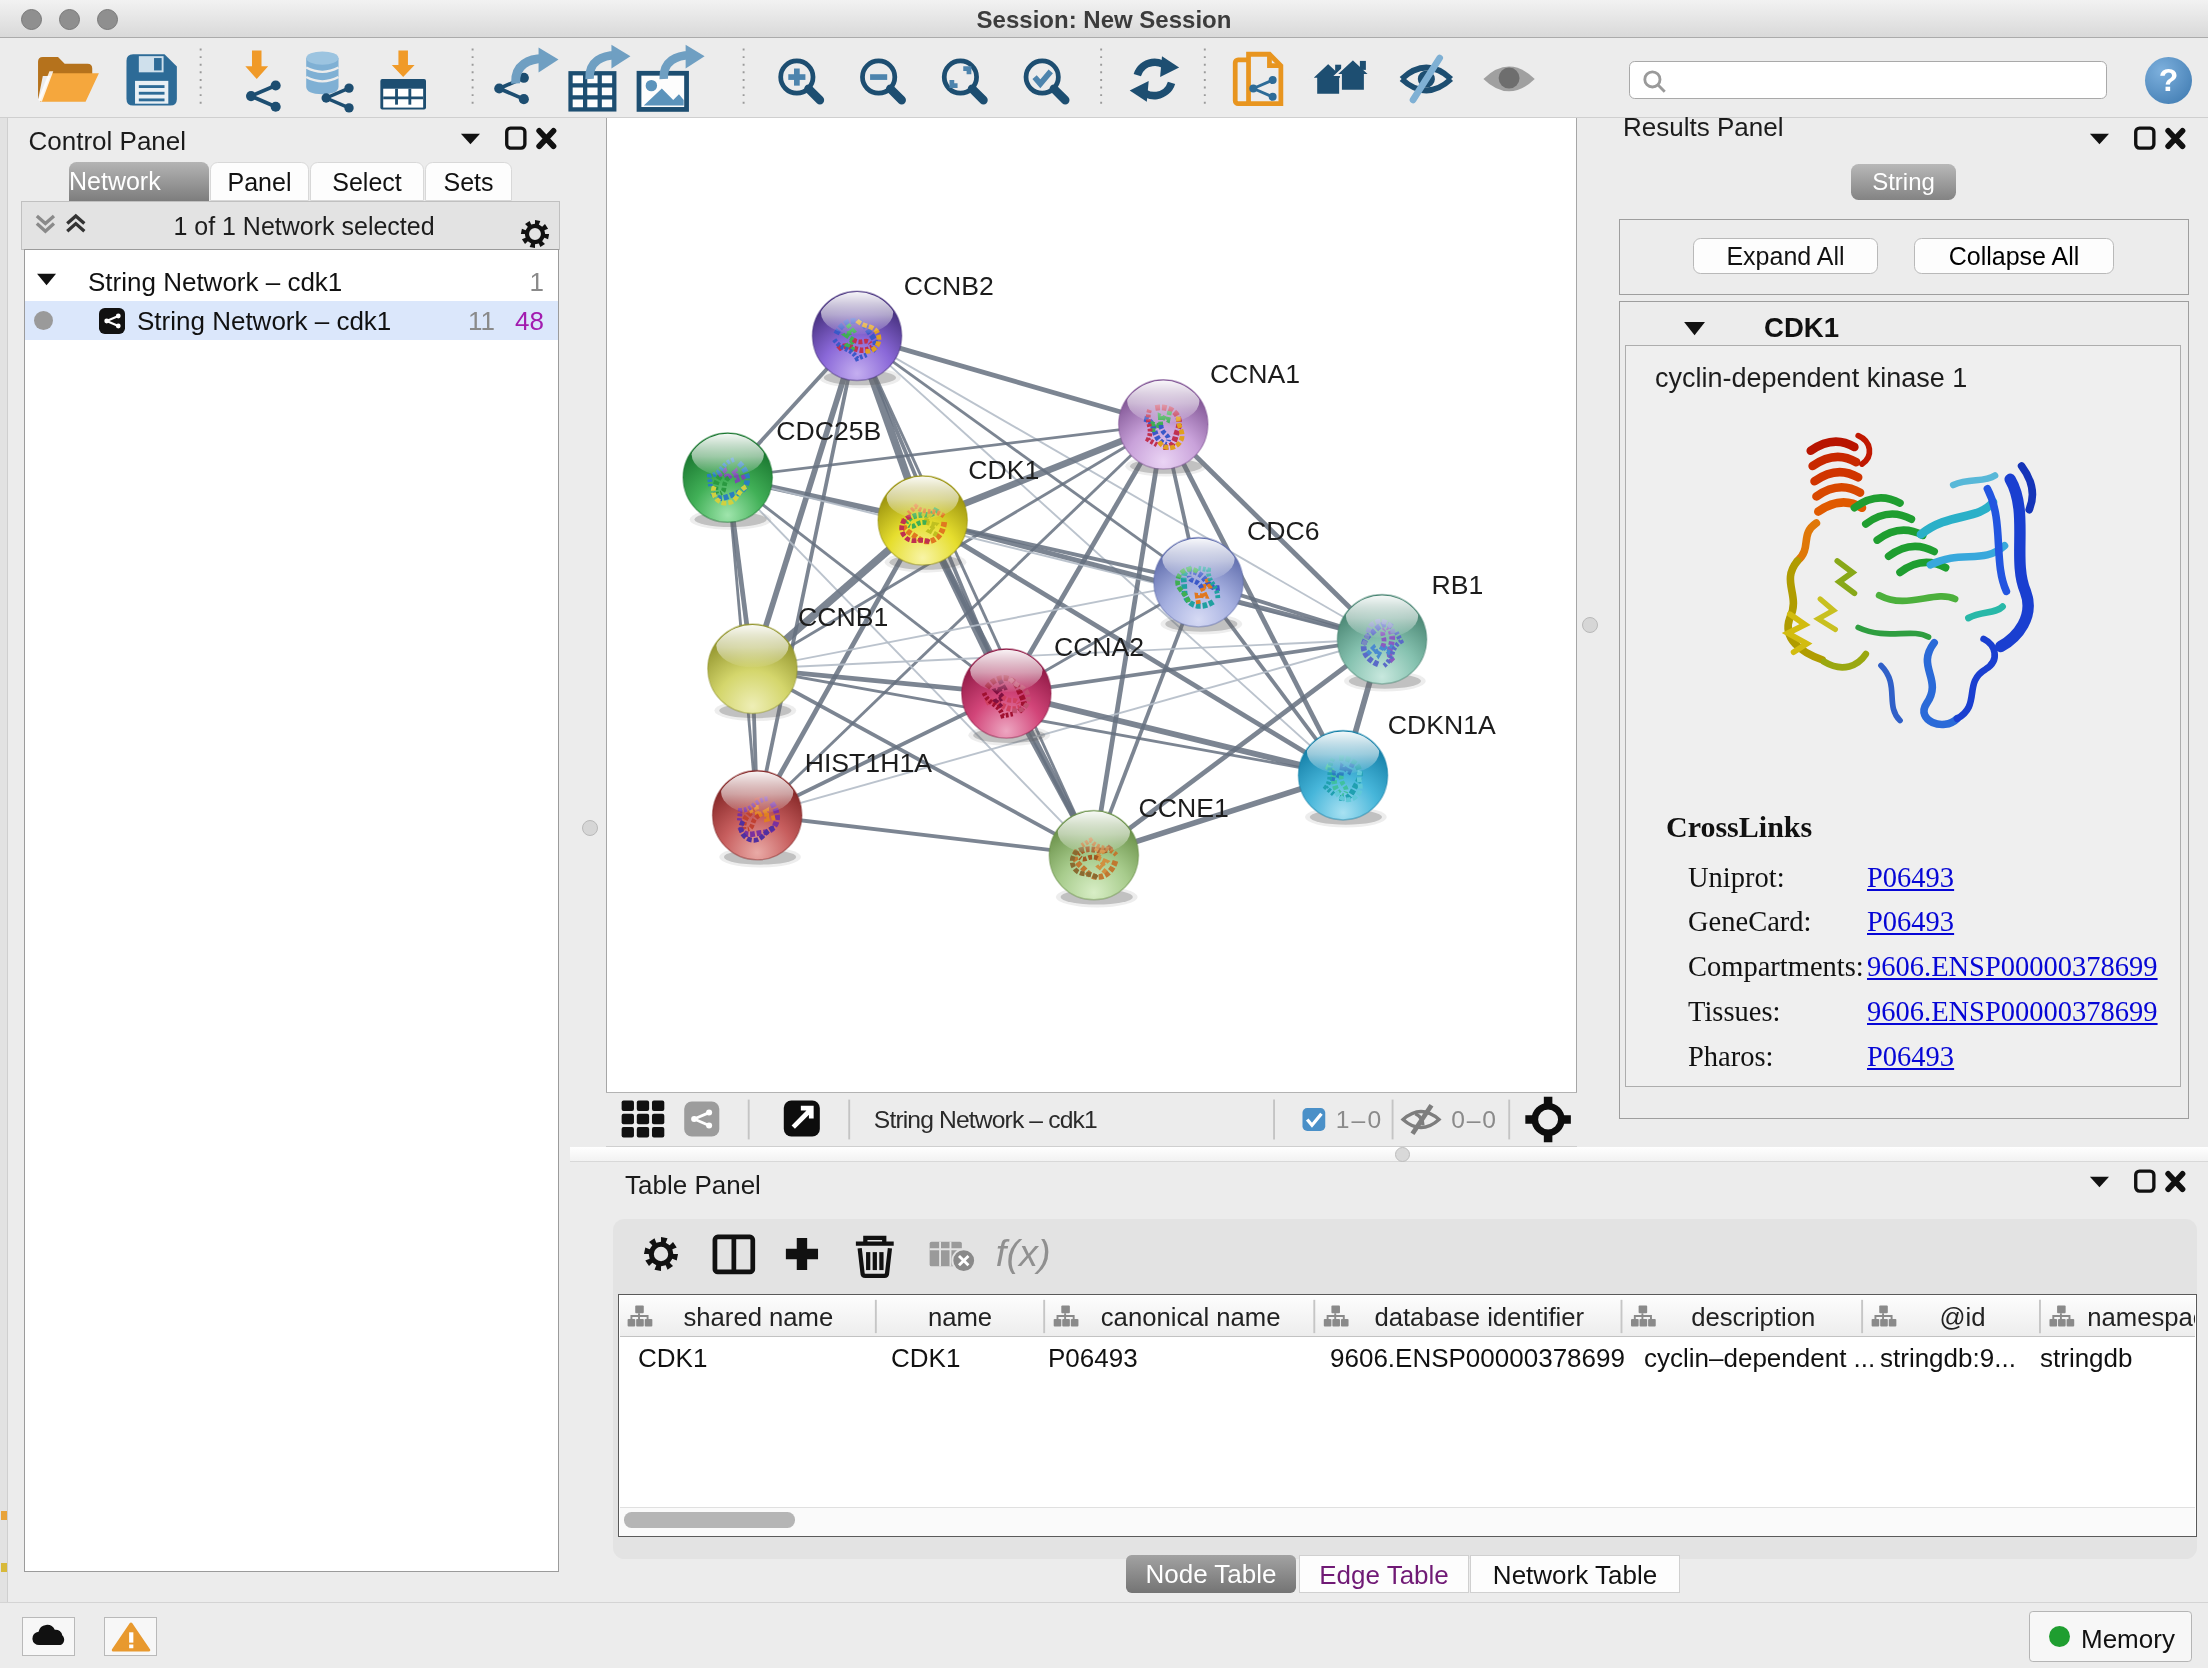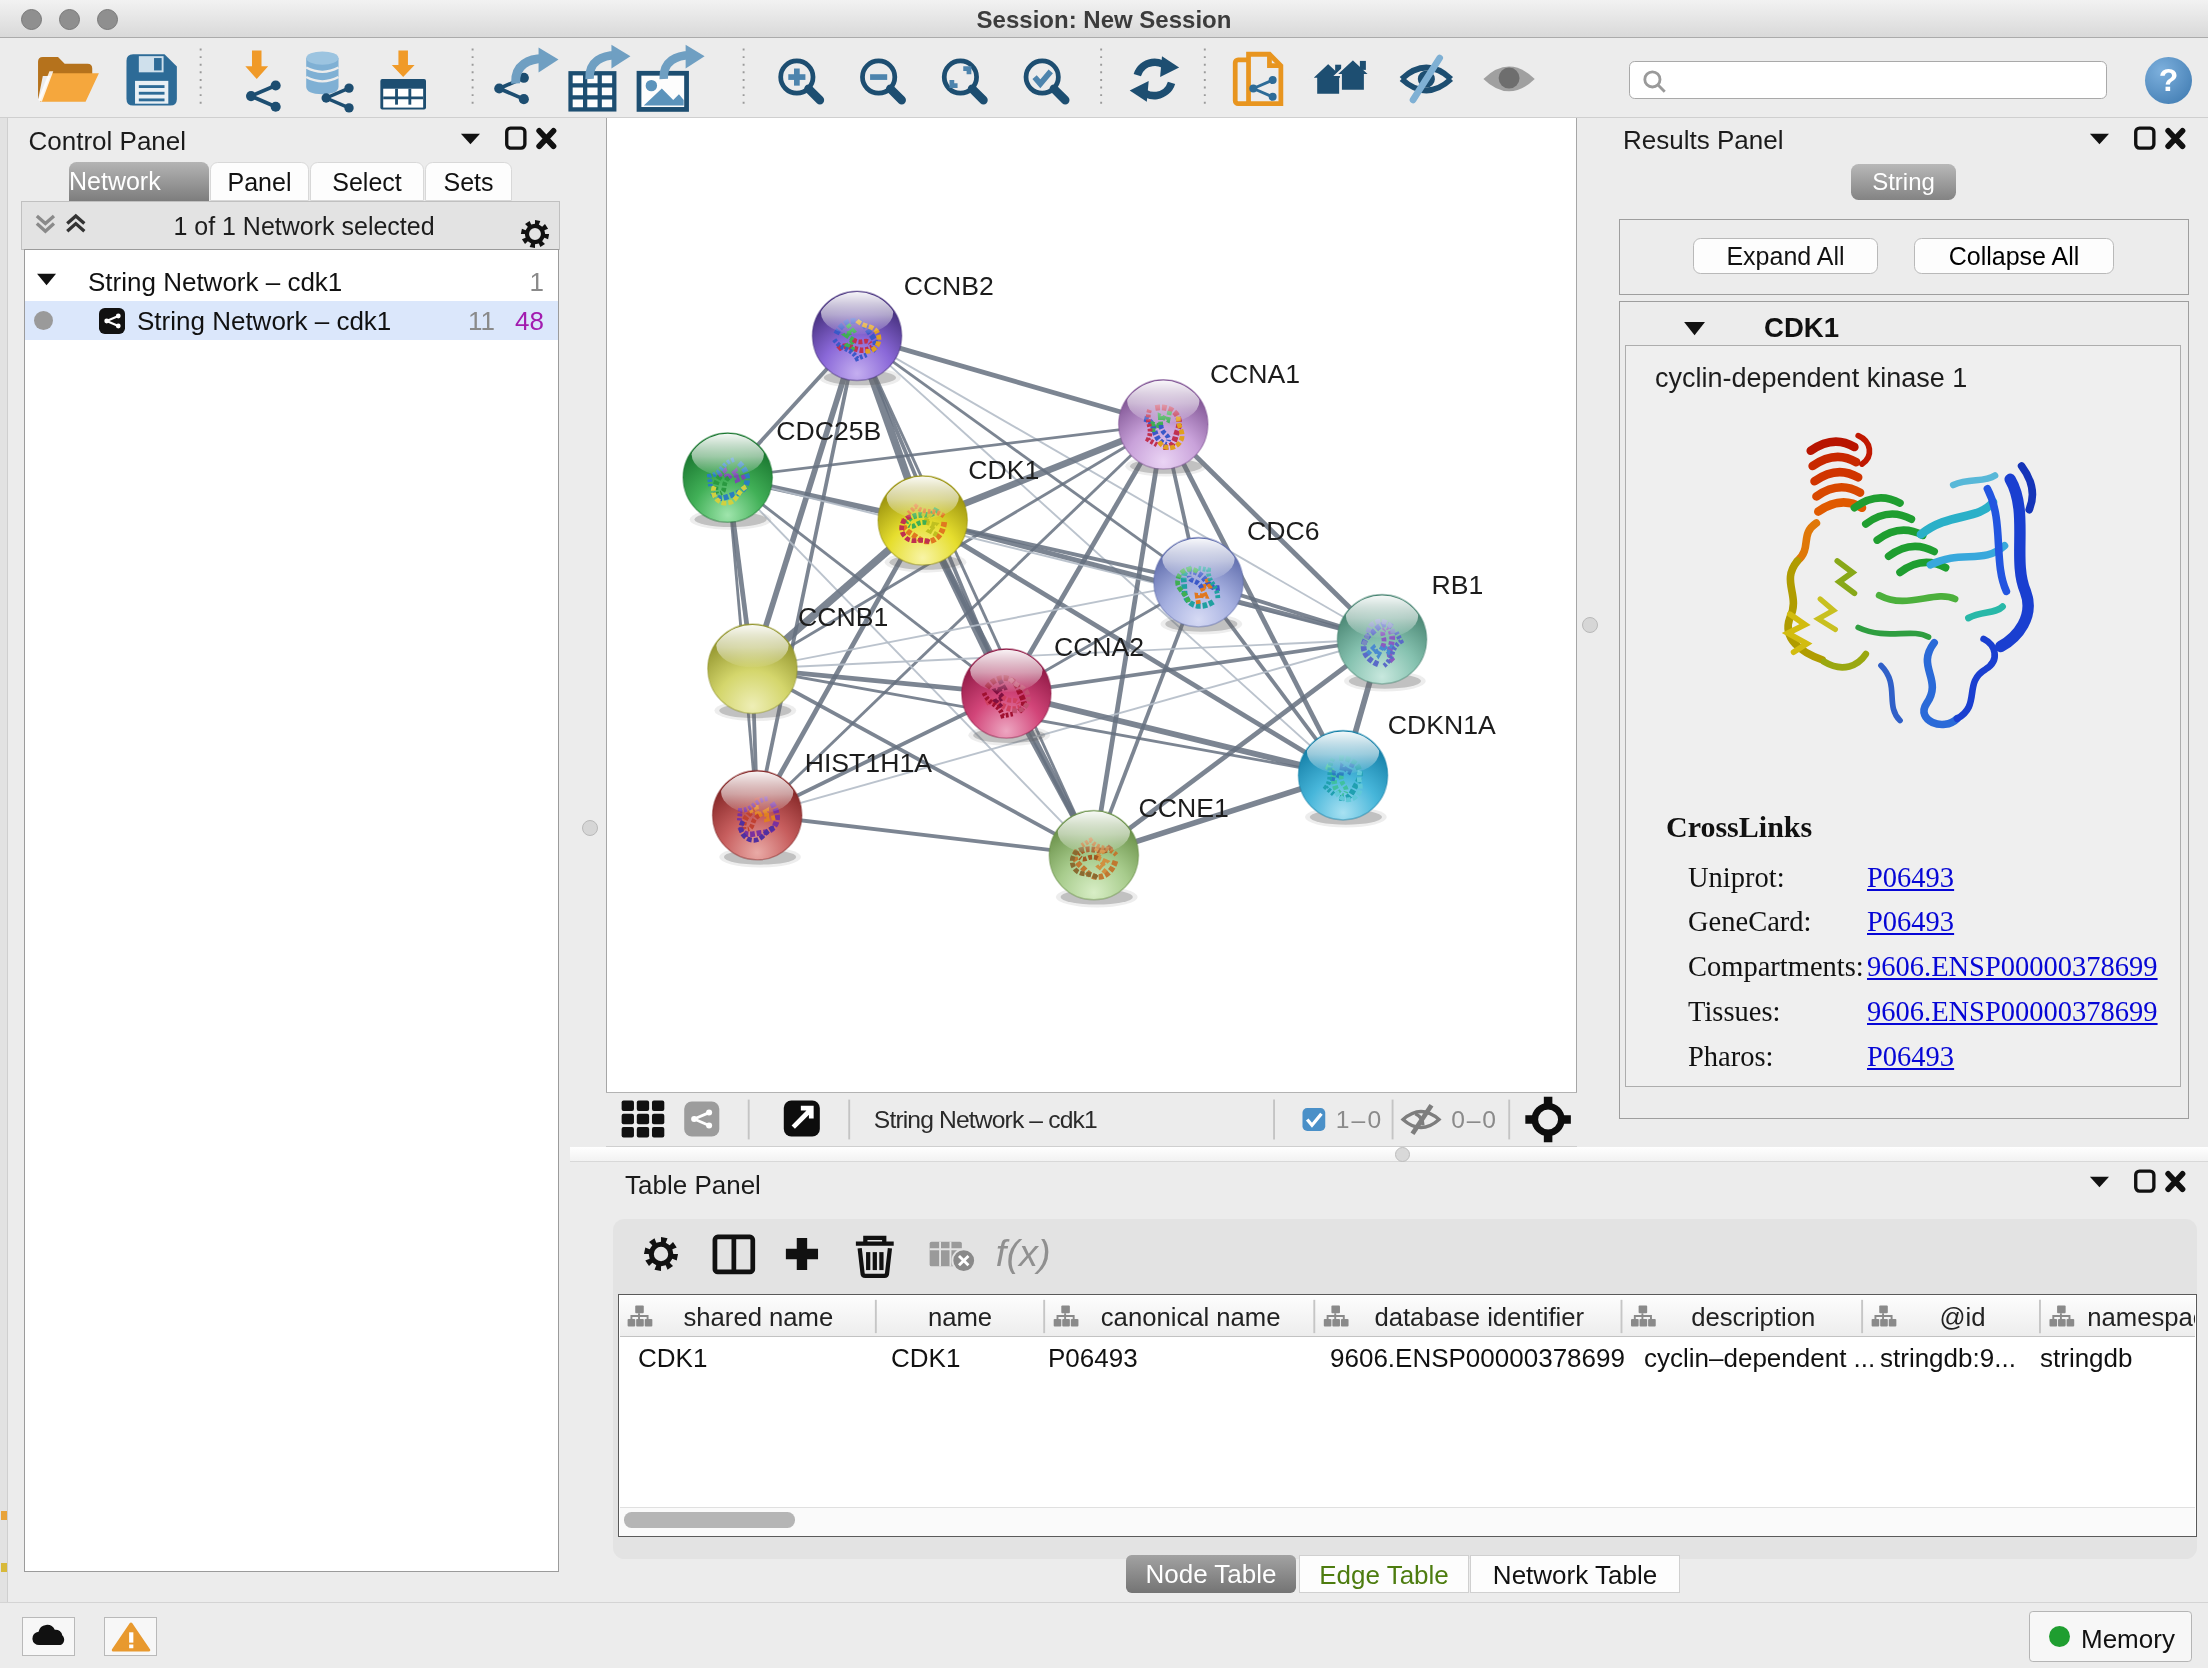--- a/index.html
+++ b/index.html
@@ -586,21 +586,21 @@
       <circle r="14" stroke="#0d0d0d" stroke-width="7" fill="none"></circle>
       <g fill="#0d0d0d">
         <rect x="-4.5" y="-24" width="9" height="13"></rect>
         <rect x="-4.5" y="11" width="9" height="13"></rect>
         <rect x="-24" y="-4.5" width="13" height="9"></rect>
         <rect x="11" y="-4.5" width="13" height="9"></rect>
       </g>
     </g>
   </svg>
 <div class="abs" style="left:1582px;top:617px;width:16px;height:16px;border-radius:50%;background:#d6d6d6;border:1px solid #b9b9b9"></div>
-<div class="abs panel-title" style="left:1623px;top:125px">Results Panel</div>
+<div class="abs panel-title" style="left:1623px;top:112px">Results Panel</div>
 <svg class="abs" style="left:2088px;top:126px" width="105" height="27" viewBox="0 0 110 28">
     <path d="M2,8 L22,8 L12,19 Z" fill="#111"></path>
     <rect x="50" y="2" width="19" height="21" rx="4" fill="none" stroke="#111" stroke-width="3.5"></rect>
     <path d="M84,5 L99,21 M99,5 L84,21" stroke="#111" stroke-width="6" stroke-linecap="round"></path>
   </svg>
 <div class="abs" style="left:1851px;top:164px;width:105px;height:36px;border-radius:7.6px;background:linear-gradient(#b8b8b8,#838383);color:#fff;font-size:24px;text-align:center;line-height:36px">String</div>
 <div class="abs" style="left:1619px;top:219px;width:570px;height:76px;background:#ececec;border:1.9px solid #9e9e9e"></div>
 <div class="abs" style="left:1693px;top:238px;width:185px;height:36px;background:#fdfdfd;border:1px solid #b9b9b9;border-radius:7.6px;font-size:25px;text-align:center;line-height:34px;color:#111">Expand All</div>
 <div class="abs" style="left:1914px;top:238px;width:200px;height:36px;background:#fdfdfd;border:1px solid #b9b9b9;border-radius:7.6px;font-size:25px;text-align:center;line-height:34px;color:#000000">Collapse All</div>
 <div class="abs" style="left:1619px;top:301px;width:570px;height:818px;background:#ececec;border:1.9px solid #9e9e9e"></div>
@@ -747,21 +747,21 @@
 <div class="abs" style="left:638px;top:1343px;font-size:26px;color:#111">CDK1</div>
 <div class="abs" style="left:891px;top:1343px;font-size:26px;color:#111">CDK1</div>
 <div class="abs" style="left:1048px;top:1343px;font-size:26px;color:#111">P06493</div>
 <div class="abs" style="left:1330px;top:1343px;font-size:26px;color:#111">9606.ENSP00000378699</div>
 <div class="abs" style="left:1644px;top:1343px;font-size:26px;color:#111">cyclin–dependent ...</div>
 <div class="abs" style="left:1880px;top:1343px;font-size:26px;color:#111">stringdb:9...</div>
 <div class="abs" style="left:2040px;top:1343px;font-size:26px;color:#111">stringdb</div>
 <div class="abs" style="left:620px;top:1507px;width:1575px;height:28.5px;background:#fafafa;border-top:1px solid #e0e0e0"></div>
 <div class="abs" style="left:624px;top:1512px;width:171px;height:16px;background:#b5b5b5;border-radius:7.6px"></div>
 <div class="abs" style="left:1126px;top:1555px;width:170px;height:38px;border-radius:5.7px;background:linear-gradient(#a2a2a2,#747474);color:#fff;font-size:26px;text-align:center;line-height:38px">Node Table</div>
-<div class="abs" style="left:1299px;top:1555px;width:170px;height:38px;background:#fdfdfd;border:1px solid #d0d0d0;color:#4d7c0f;font-size:26px;text-align:center;line-height:38px">Edge Table</div>
+<div class="abs" style="left:1299px;top:1555px;width:170px;height:38px;background:#fdfdfd;border:1px solid #d0d0d0;color:#701a75;font-size:26px;text-align:center;line-height:38px">Edge Table</div>
 <div class="abs" style="left:1470px;top:1555px;width:210px;height:38px;background:#fdfdfd;border:1px solid #d0d0d0;color:#111;font-size:26px;text-align:center;line-height:38px">Network Table</div>
 <div class="abs" style="left:1px;top:1511px;width:5.7px;height:8.6px;background:#e8a33a"></div>
 <div class="abs" style="left:1px;top:1563px;width:5.7px;height:8.6px;background:#d8b93a"></div>
 <div class="abs" style="left:0;top:1602px;width:2208px;height:67px;background:#ececec;border-top:1.9px solid #d4d4d4"></div>
 <div class="abs" style="left:22px;top:1617px;width:53px;height:39px;background:#f7f7f7;border:1.9px solid #b9b9b9"></div>
 <svg class="abs" style="left:29.5px;top:1624px" width="40" height="25" viewBox="0 0 42 26">
     <path d="M10,22 a7,7 0 0 1 -1,-14 a9,9 0 0 1 17,-2 a7,7 0 0 1 8,6 a6,6 0 0 1 -2,10 z" fill="#111"></path>
   </svg>
 <div class="abs" style="left:104px;top:1617px;width:53px;height:39px;background:#f7f7f7;border:1.9px solid #b9b9b9"></div>
 <svg class="abs" style="left:111px;top:1622px" width="40" height="30" viewBox="0 0 42 32">

